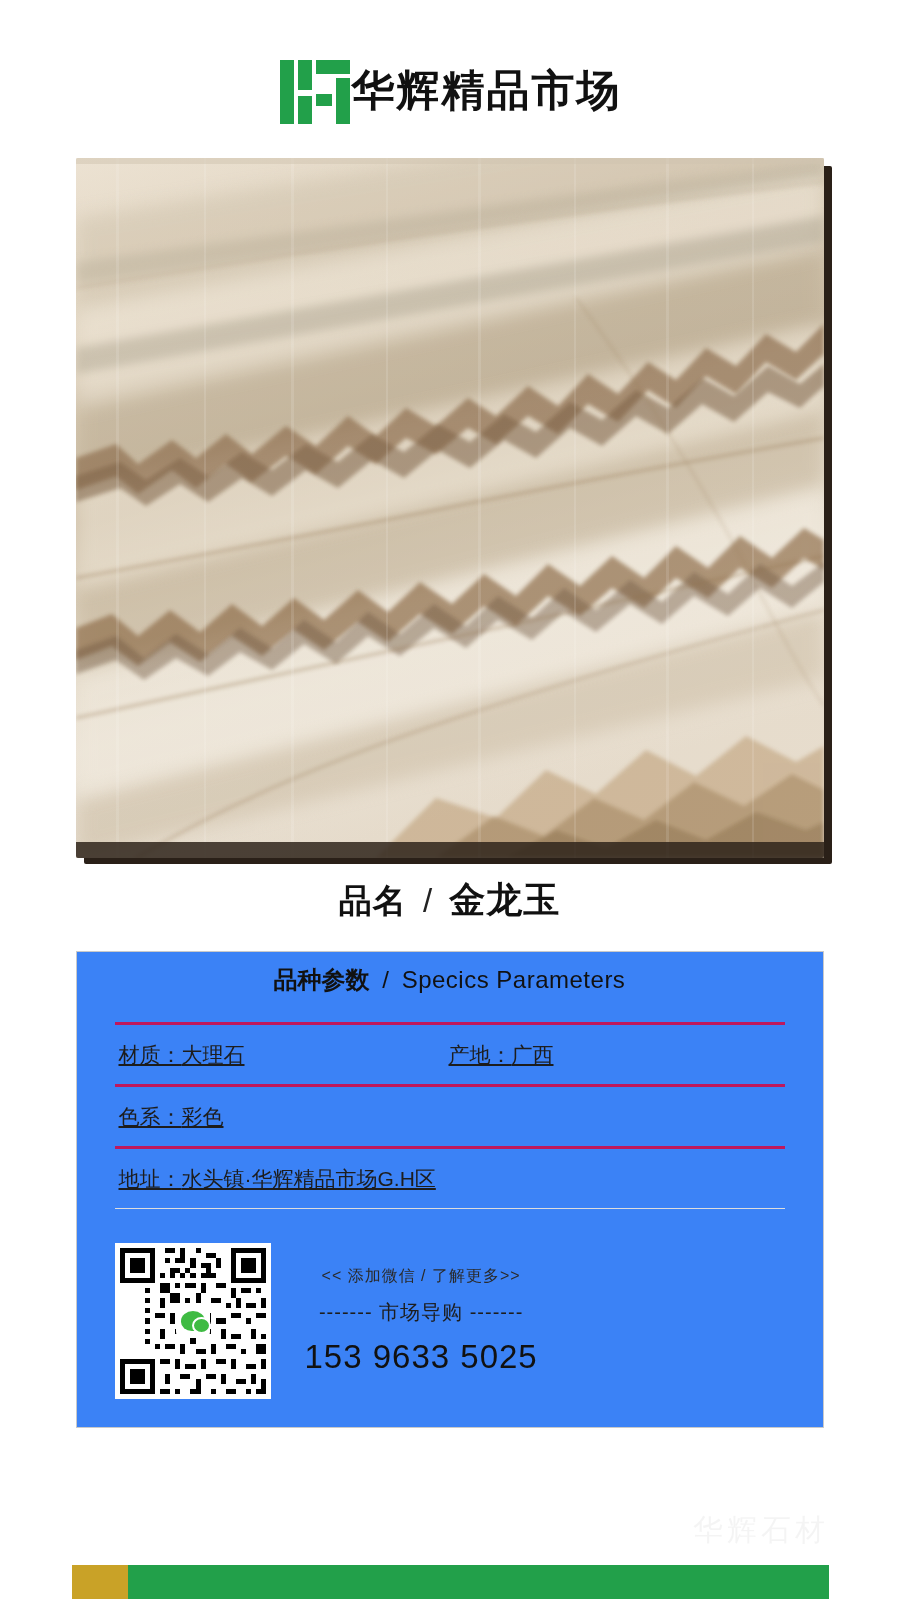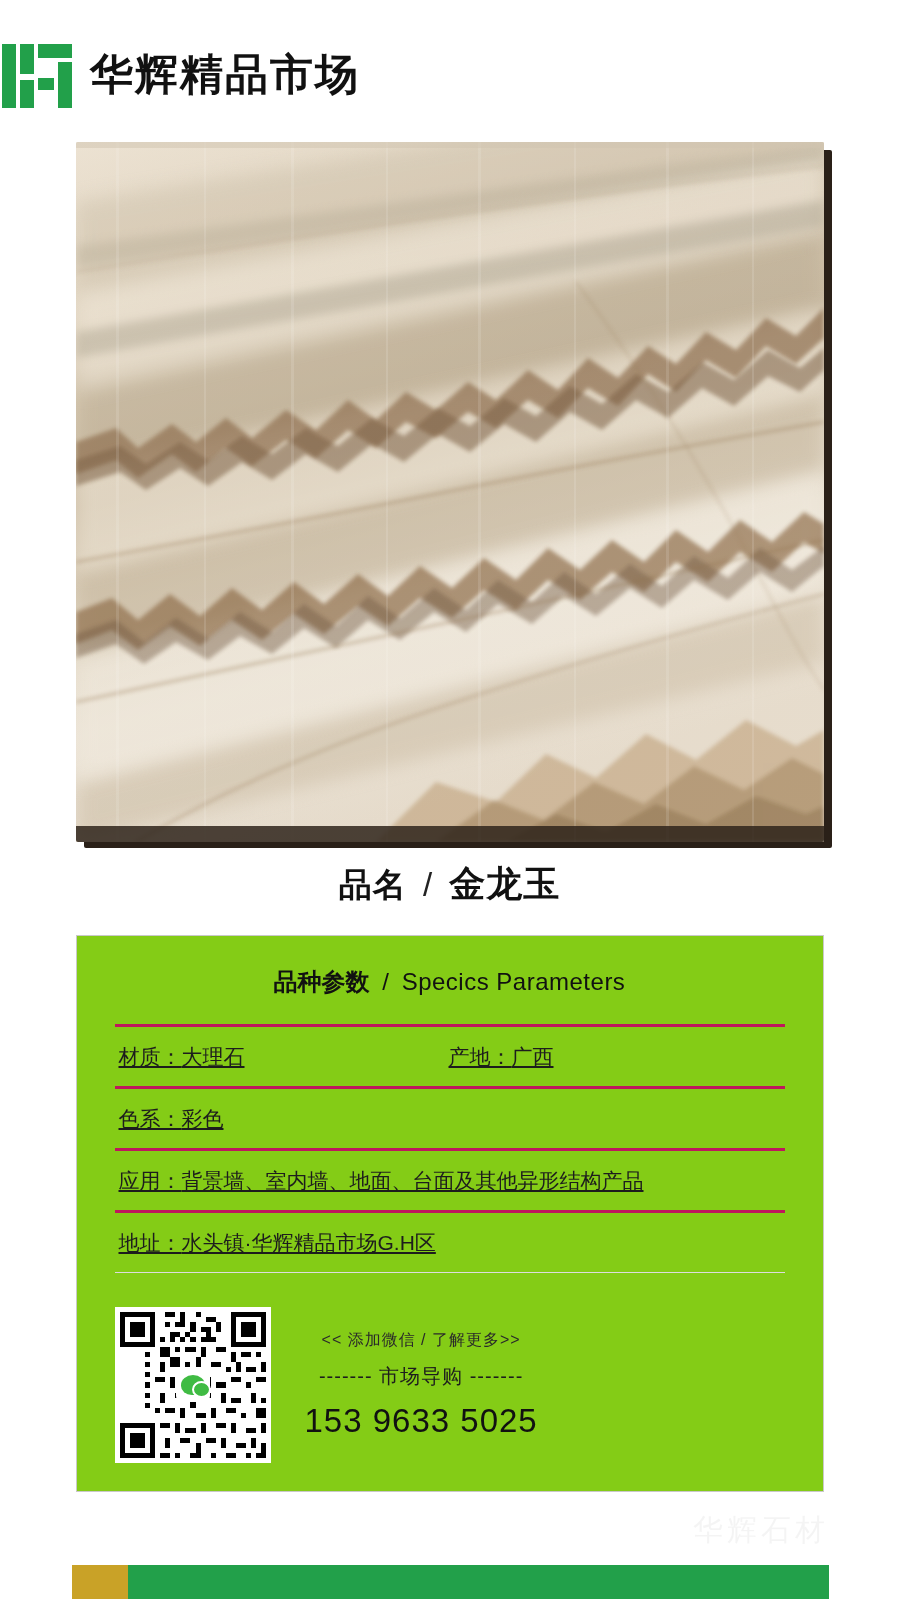--- a/index.html
+++ b/index.html
@@ -13,22 +13,23 @@
     font-family: "Liberation Sans", sans-serif;
     color: #1a1a1a;
     overflow: hidden;
     position: relative;
   }
 
   
   .header {
     display: flex;
     align-items: center;
-    gap: 16px;
+    justify-content: center;
     padding: 38px 0 24px 0;
+    margin-top: 16px;
   }
   .logo-mark {
     width: 74px;
     height: 74px;
     position: relative;
     flex: none;
   }
   .logo-mark .bar {
     position: absolute;
     background: #22a04a;
@@ -102,22 +103,22 @@
   .product-title .name {
     font-size: 36px;
   }
 
   
   .card {
     width: 748px;
     margin: 0 auto;
     border: 1px solid #c9c9c9;
     box-sizing: border-box;
-    padding: 30px 0 28px 0;
-    background: #84cc16;
+    padding: 12px 0 28px 0;
+    background: #3b82f6;
   }
   .card-title {
     text-align: center;
     font-size: 24px;
     margin-bottom: 26px;
     color: #111;
   }
   .card-title .cn { font-weight: bold; }
   .card-title .sep { padding: 0 6px; font-weight: normal; }
   .card-title .en { font-weight: normal; letter-spacing: .5px; }
@@ -365,25 +366,20 @@
         <span class="label">产地：</span><span class="value">广西</span>
       </div>
     </div>
 
     <div class="row">
       <div class="cell left">
         <span class="label">色系：</span><span class="value">彩色</span>
       </div>
     </div>
 
-    <div class="row">
-      <div class="cell full">
-        <span class="label">应用：</span><span class="value">背景墙、室内墙、地面、台面及其他异形结构产品</span>
-      </div>
-    </div>
 
     <div class="row">
       <div class="cell full">
         <span class="label">地址：</span><span class="value">水头镇·华辉精品市场G.H区</span>
       </div>
     </div>
 
   </div>
 
   <div class="contact">

